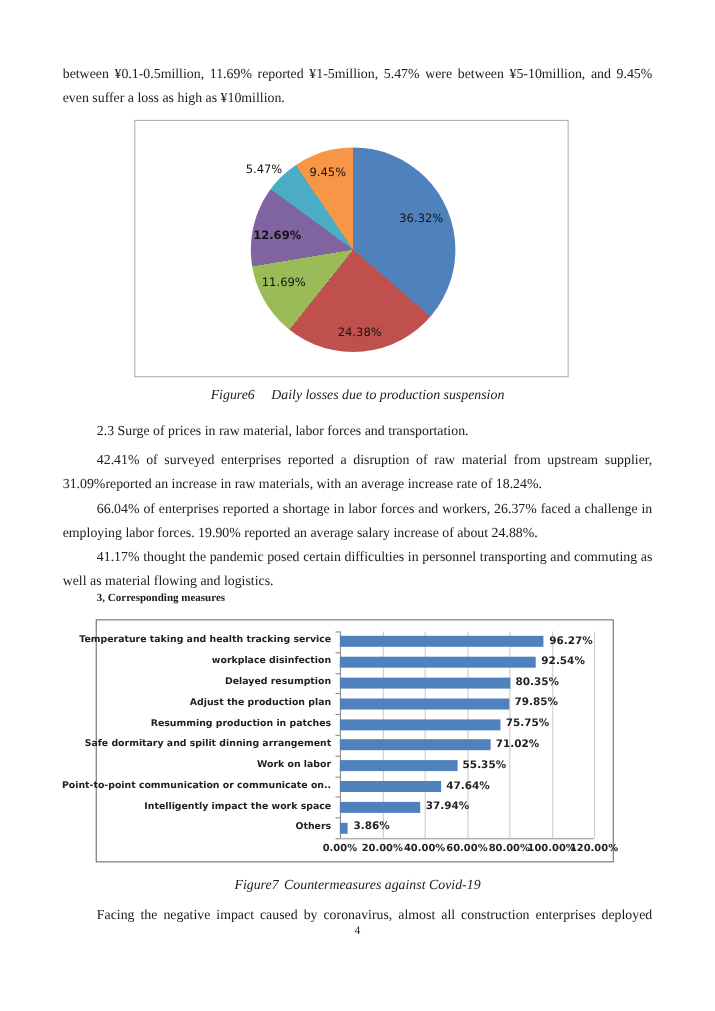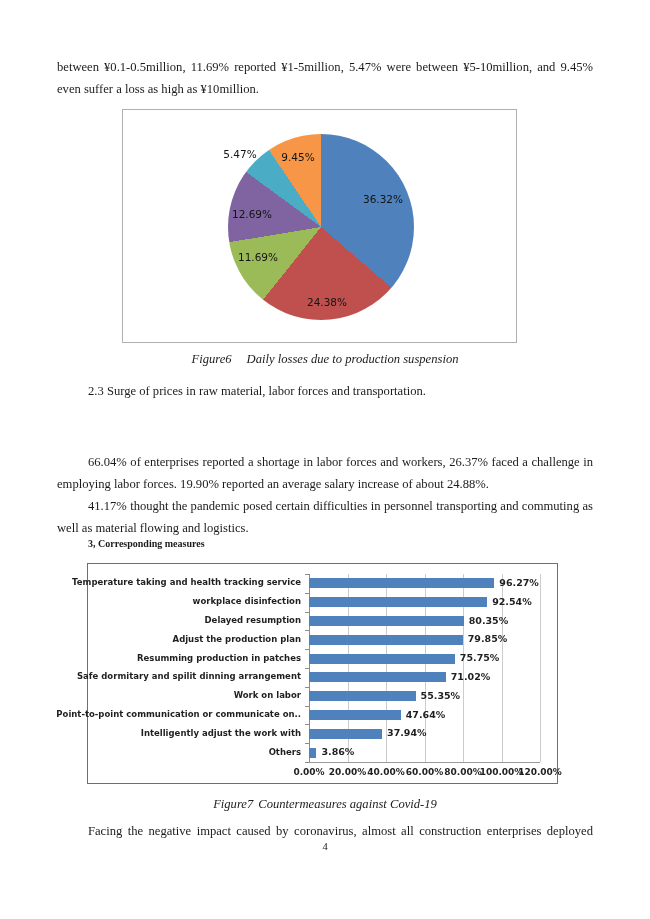--- a/index.html
+++ b/index.html
@@ -51,31 +51,32 @@
 
 <div class="page">
 
   <p class="body-text" style="top:56px;">between ¥0.1-0.5million, 11.69% reported ¥1-5million, 5.47% were between ¥5-10million, and 9.45% even suffer a loss as high as ¥10million.</p>
 
   <div class="fig-box pie-box">
     <div class="pie" style="background: conic-gradient(rgb(79, 129, 189) 0%, rgb(79, 129, 189) 36.32%, rgb(192, 80, 77) 36.32%, rgb(192, 80, 77) 60.7%, rgb(155, 187, 89) 60.7%, rgb(155, 187, 89) 72.39%, rgb(128, 100, 162) 72.39%, rgb(128, 100, 162) 85.08%, rgb(75, 172, 198) 85.08%, rgb(75, 172, 198) 90.55%, rgb(247, 150, 70) 90.55%, rgb(247, 150, 70) 100%);"></div>
     <span class="pie-label" style="left:260px; top:89px;">36.32%</span>
     <span class="pie-label" style="left:204px; top:192px;">24.38%</span>
     <span class="pie-label" style="left:135px; top:147px;">11.69%</span>
-    <span class="pie-label" style="left:129px; top:104px;">12.69%</span>
+    <span class="pie-label" style="left:129px; top:104px;font-weight:bold;">12.69%</span>
     <span class="pie-label" style="left:117px; top:44px;">5.47%</span>
     <span class="pie-label" style="left:175px; top:47px;">9.45%</span>
   </div>
 
   <p class="caption" style="top:352px;">
     <span class="cap-gap-wide">Figure6</span><span>Daily losses due to production suspension</span>
   </p>
 
   <p class="body-text indent" style="top:380px;">2.3 Surge of prices in raw material, labor forces and transportation.</p>
 
+  <p class="body-text indent" style="top:407px;">42.41% of surveyed enterprises reported a disruption of raw material from upstream supplier, 31.09%reported an increase in raw materials, with an average increase rate of 18.24%.</p>
 
   <p class="body-text indent" style="top:451px;">66.04% of enterprises reported a shortage in labor forces and workers, 26.37% faced a challenge in employing labor forces. 19.90% reported an average salary increase of about 24.88%.</p>
 
   <p class="body-text indent" style="top:495px;">41.17% thought the pandemic posed certain difficulties in personnel transporting and commuting as well as material flowing and logistics.</p>
 
   <p class="heading" style="top:538px;">3, Corresponding measures</p>
 
   <div class="fig-box bar-box">
       <div class="grid-line axis" style="left: 221px; top: 10px; height: 188px;"></div>
       <div class="x-tick-label" style="left: 221px; top: 203px;">0.00%</div>
@@ -120,21 +121,21 @@
       <div class="bar-value" style="left: 371.819px; top: 88.1px;">75.75%</div>
       <div class="bar-row-label" style="top: 107.4px;">Safe dormitary and spilit dinning arrangement</div>
       <div class="bar" style="left: 221px; top: 108.4px; width: 136.714px; background: rgb(79, 129, 189);"></div>
       <div class="bar-value" style="left: 362.714px; top: 106.9px;">71.02%</div>
       <div class="bar-row-label" style="top: 126.2px;">Work on labor</div>
       <div class="bar" style="left: 221px; top: 127.2px; width: 106.549px; background: rgb(79, 129, 189);"></div>
       <div class="bar-value" style="left: 332.549px; top: 125.7px;">55.35%</div>
       <div class="bar-row-label" style="top: 145px;">Point-to-point communication or communicate on..</div>
       <div class="bar" style="left: 221px; top: 146px; width: 91.707px; background: rgb(79, 129, 189);"></div>
       <div class="bar-value" style="left: 317.707px; top: 144.5px;">47.64%</div>
-      <div class="bar-row-label" style="top: 163.8px;">Intelligently adjust the work with</div>
+      <div class="bar-row-label" style="top: 163.8px;">Intelligently impact the work space</div>
       <div class="bar" style="left: 221px; top: 164.8px; width: 73.0345px; background: rgb(79, 129, 189);"></div>
       <div class="bar-value" style="left: 299.034px; top: 163.3px;">37.94%</div>
       <div class="bar-row-label" style="top: 182.6px;">Others</div>
       <div class="bar" style="left: 221px; top: 183.6px; width: 7.4305px; background: rgb(79, 129, 189);"></div>
       <div class="bar-value" style="left: 233.43px; top: 182.1px;">3.86%</div>
     </div>
 
   <p class="caption" style="top:797px;">
     <span class="cap-gap">Figure7</span><span>Countermeasures against Covid-19</span>
   </p>

